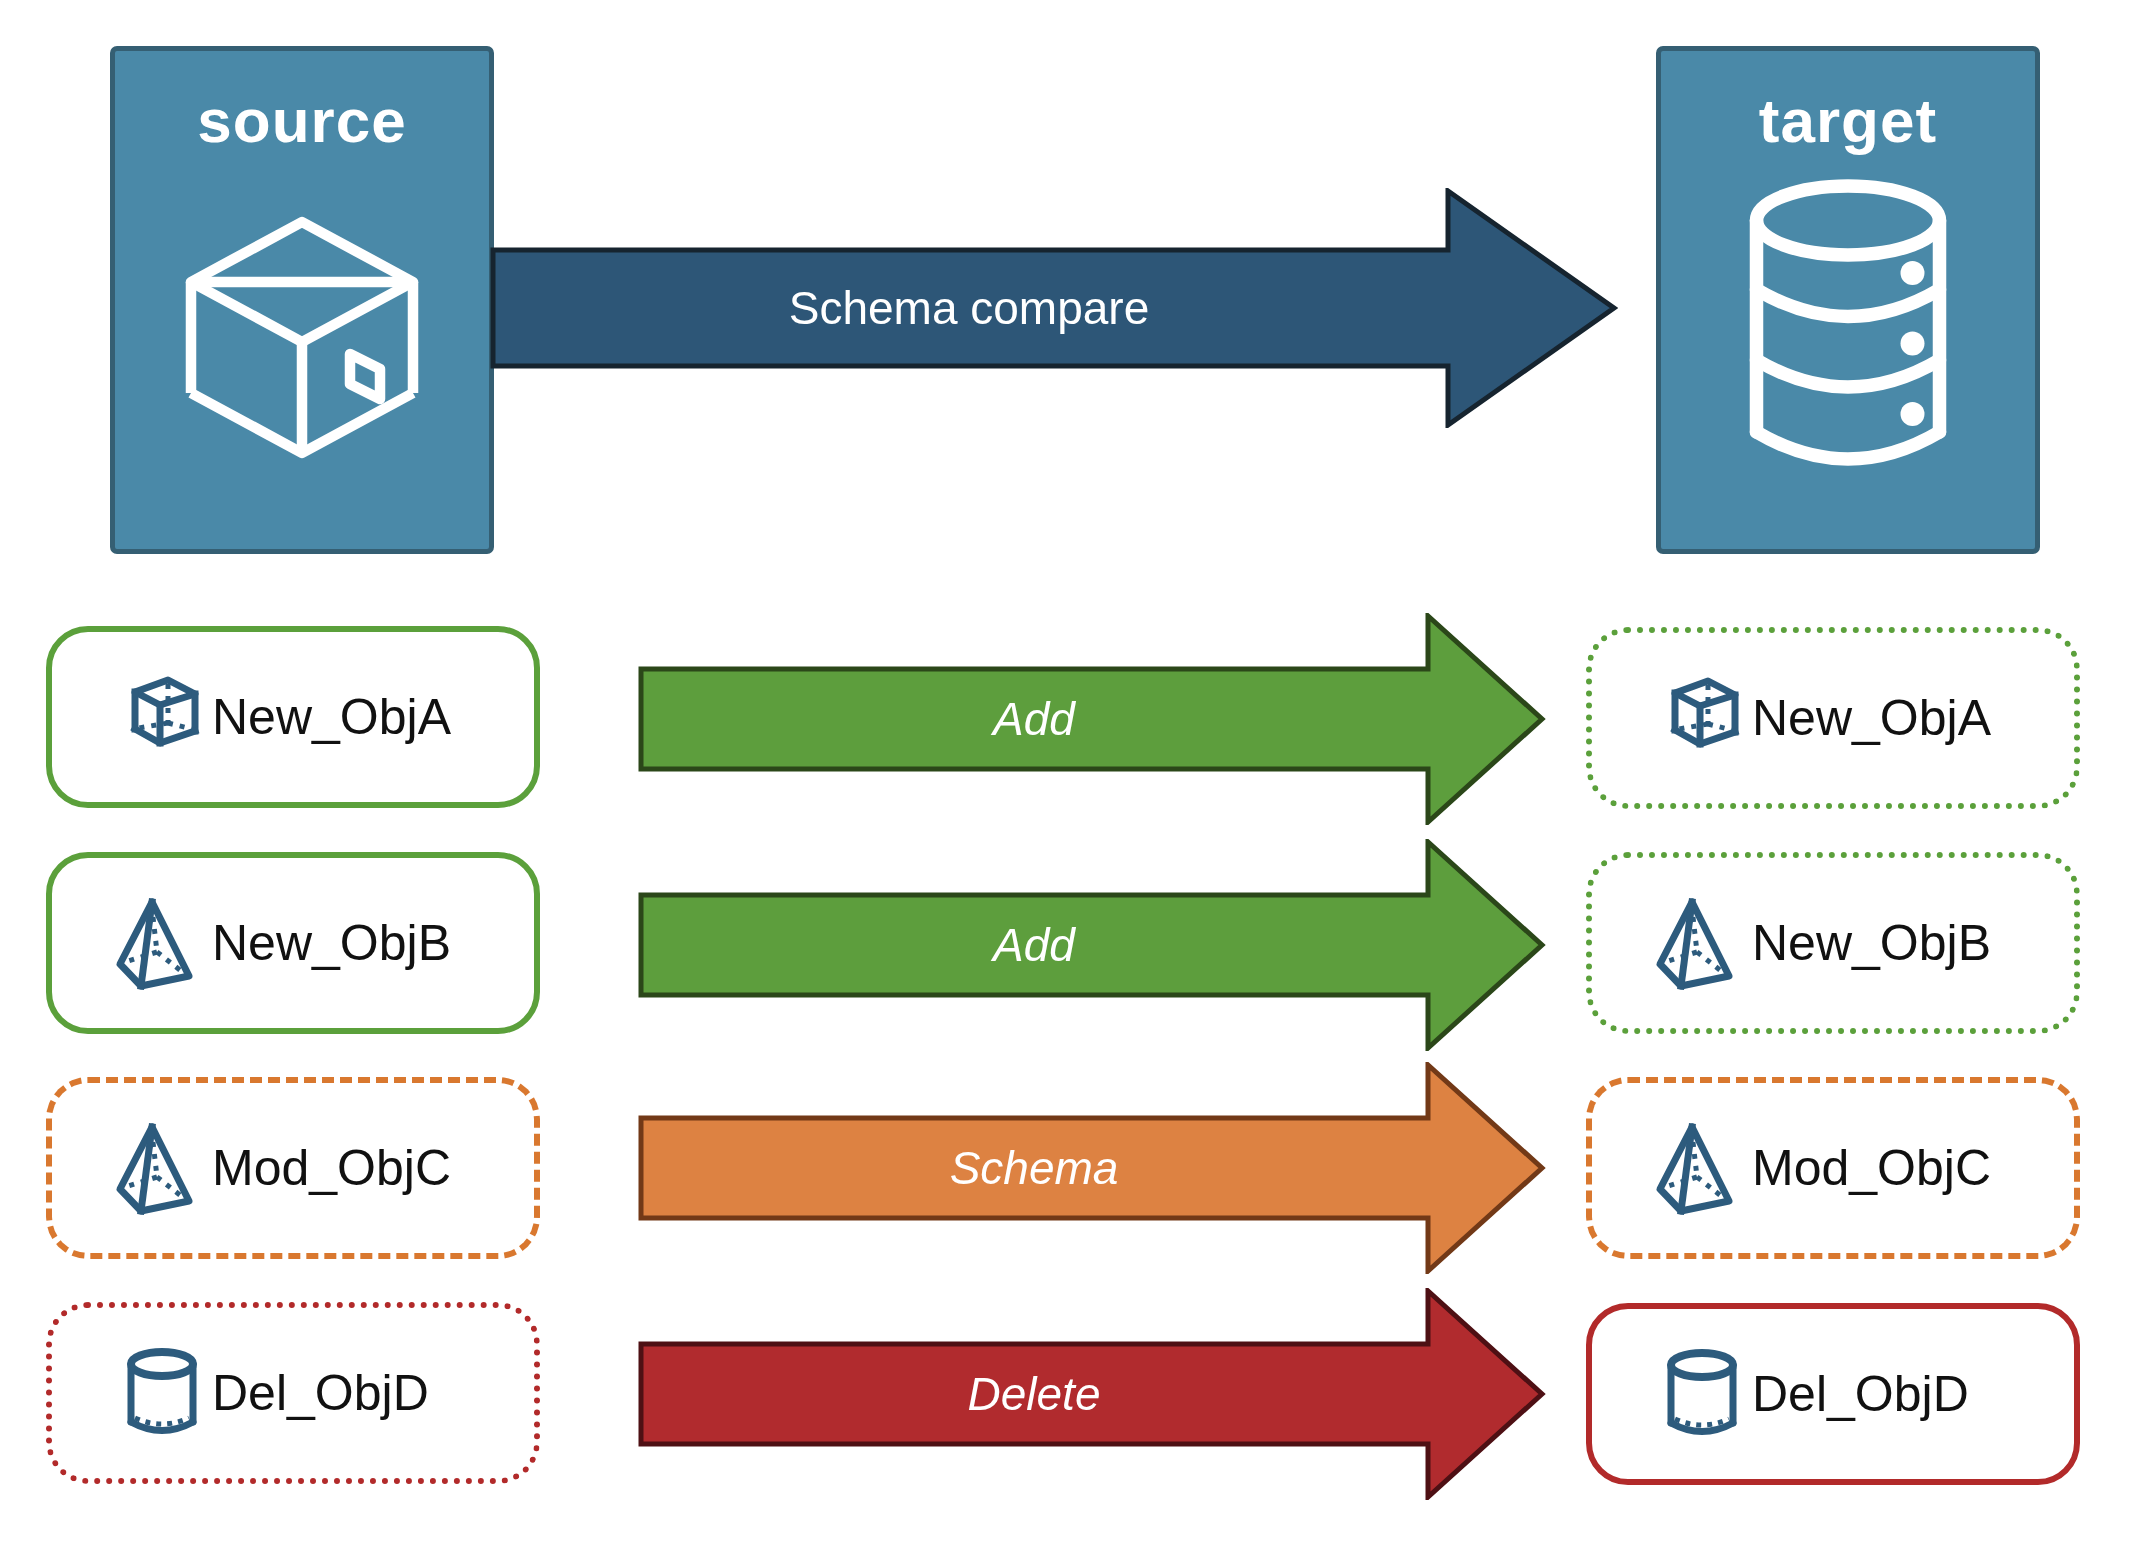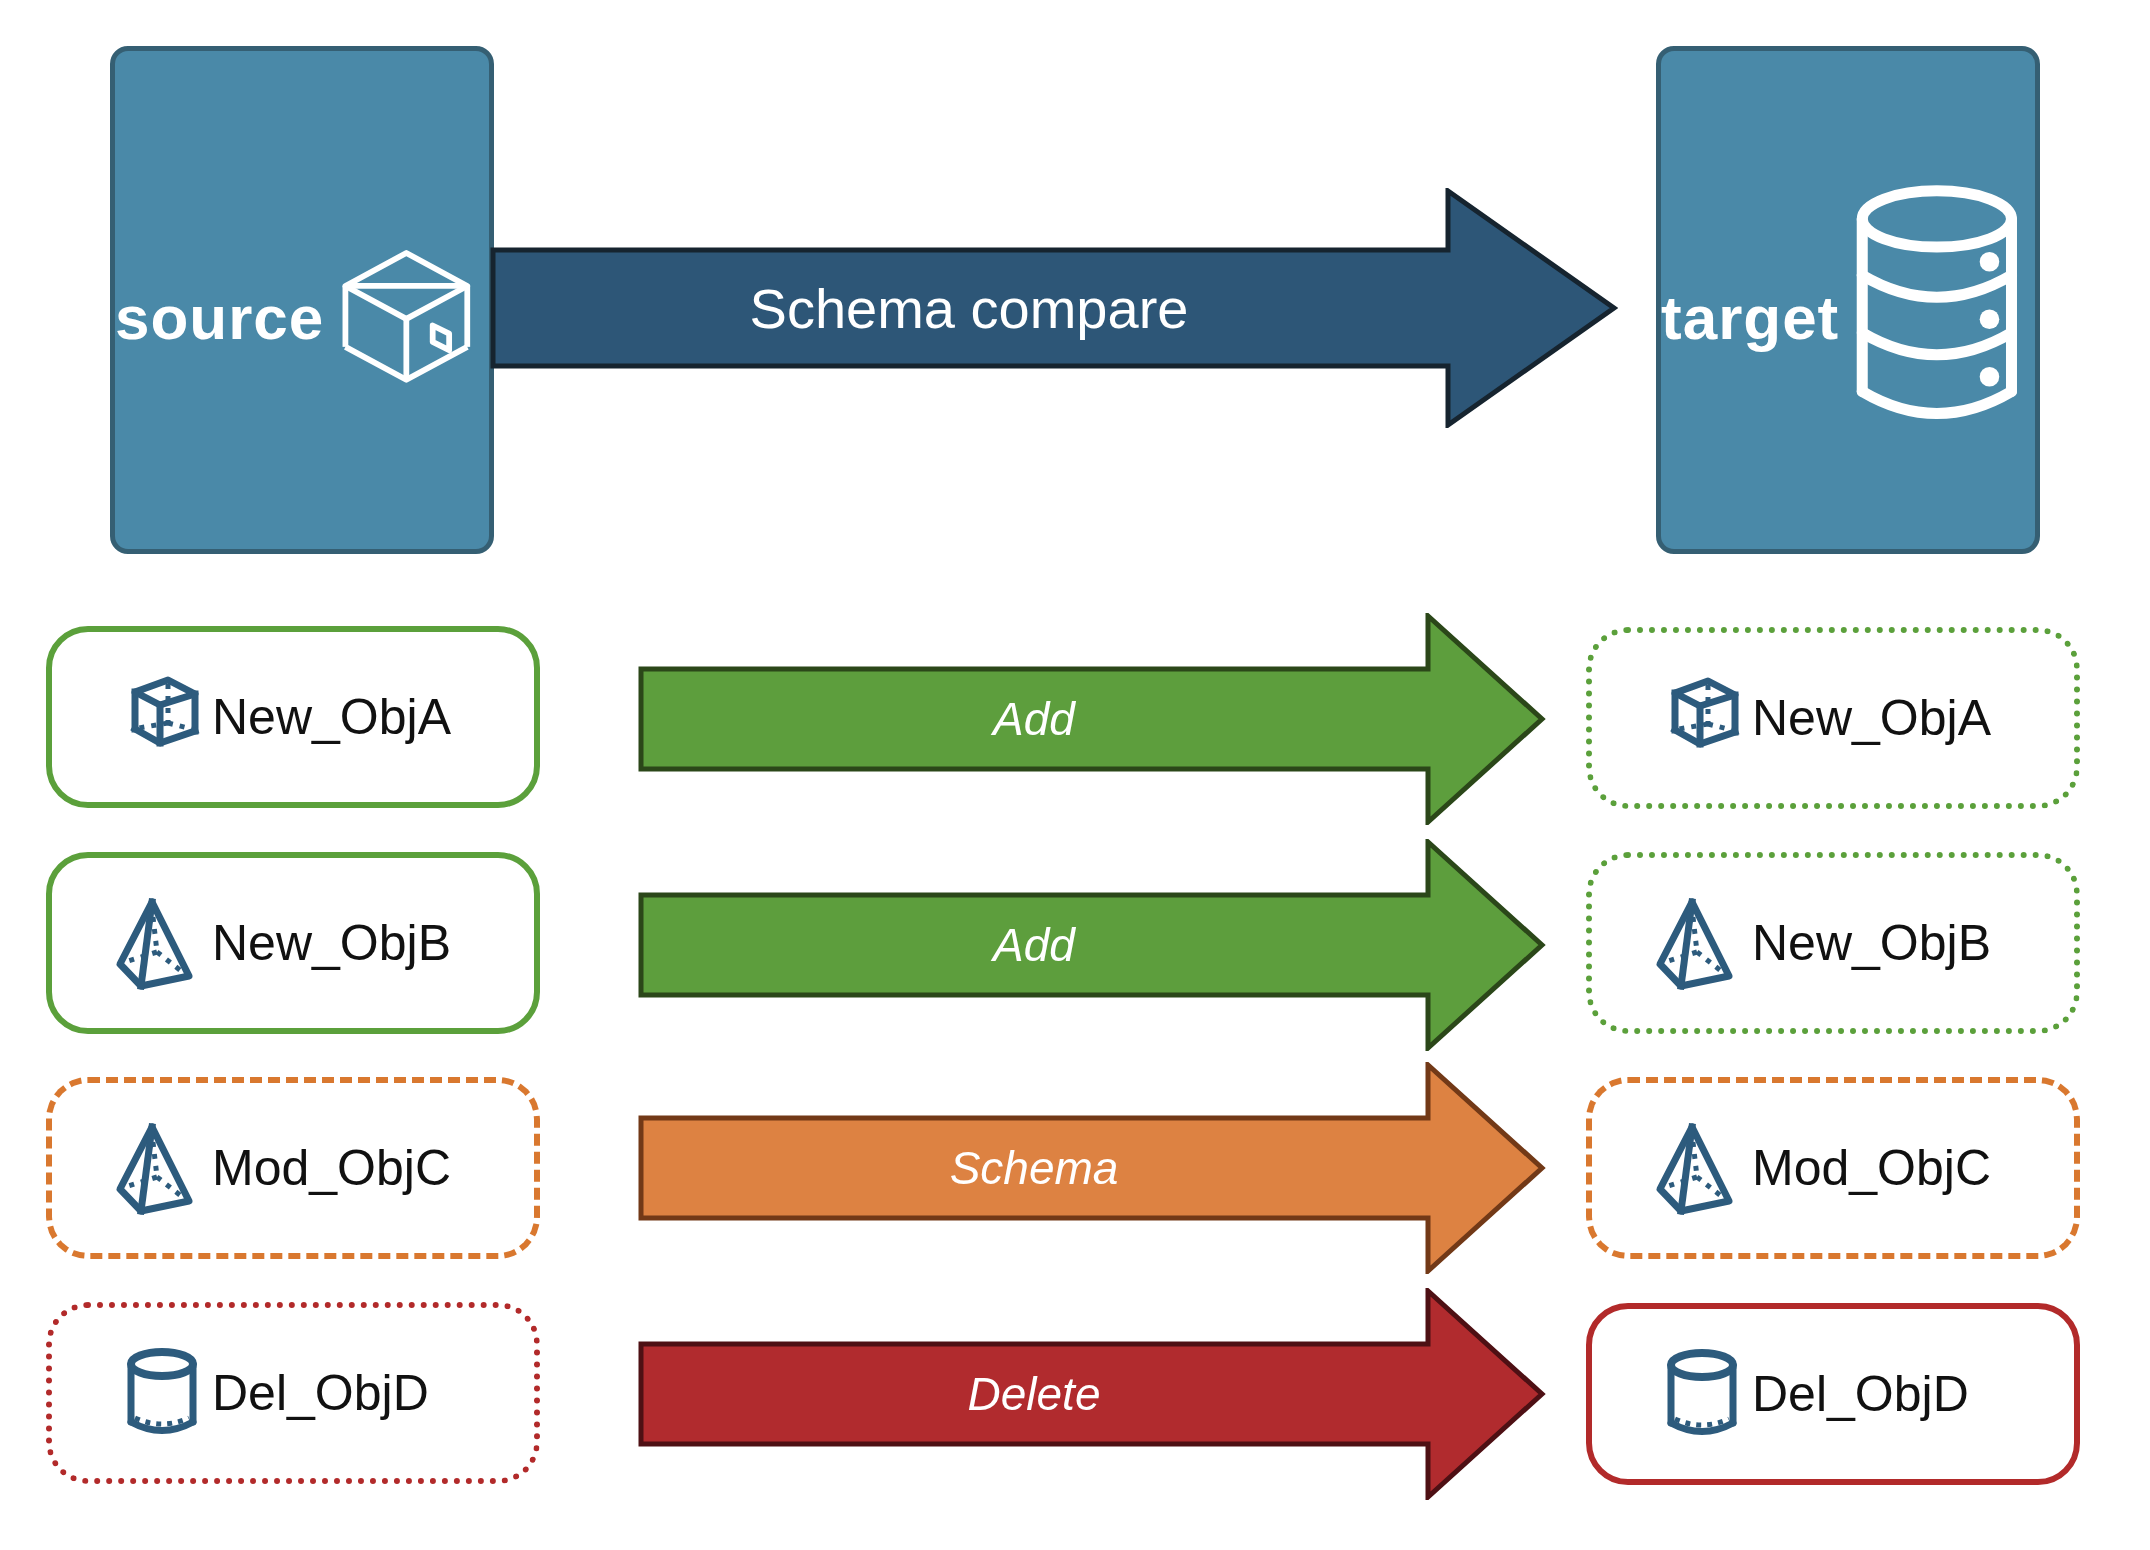--- a/index.html
+++ b/index.html
@@ -3,37 +3,37 @@
 <meta charset="utf-8">
 <style>
   html,body{margin:0;padding:0;background:#ffffff;}
   .stage{
     position:relative;width:2150px;height:1550px;background:#ffffff;
     font-family:"Liberation Sans",sans-serif;overflow:hidden;
   }
   
   .node{
     position:absolute;width:384px;height:508px;box-sizing:border-box;
-    border:5px solid;border-radius:18px;
-    display:flex;align-items:center;
+    border:5px solid;border-radius:7px;
+    display:flex;flex-direction:column;align-items:center;
   }
   .node-source{left:110px;top:46px;}
   .node-target{left:1656px;top:46px;}
   .node-label{margin-top:34px;font-size:62px;font-weight:bold;color:#ffffff;letter-spacing:1px;}
   .node-icon{margin-top:18px;}
   
   .arrow-svg{position:absolute;display:block;}
   .main-arrow{left:490px;top:188px;width:1128px;height:240px;}
   .row-arrow{left:638px;width:908px;height:212px;}
   .a0{top:613px}.a1{top:839px}.a2{top:1062px}.a3{top:1288px}
   .arrow-label{
     position:absolute;display:flex;align-items:center;justify-content:center;
     color:#ffffff;pointer-events:none;
   }
-  .main-arrow-label{left:490px;top:188px;width:958px;height:240px;font-size:56px;}
+  .main-arrow-label{left:490px;top:188px;width:958px;height:240px;font-size:46px;}
   .row-arrow-label{left:638px;width:792px;height:212px;font-size:46px;font-style:italic;}
   
   .obj-box{
     position:absolute;width:494px;height:182px;box-sizing:border-box;
     background:#ffffff;border:6px solid;border-radius:42px;
     display:flex;align-items:center;padding-left:60px;
   }
   .l0{left:46px;top:626px}.l1{left:46px;top:852px}.l2{left:46px;top:1077px}.l3{left:46px;top:1302px}
   .r0{left:1586px;top:627px}.r1{left:1586px;top:852px}.r2{left:1586px;top:1077px}.r3{left:1586px;top:1303px}
   .obj-label{font-size:50px;color:#111111;}

